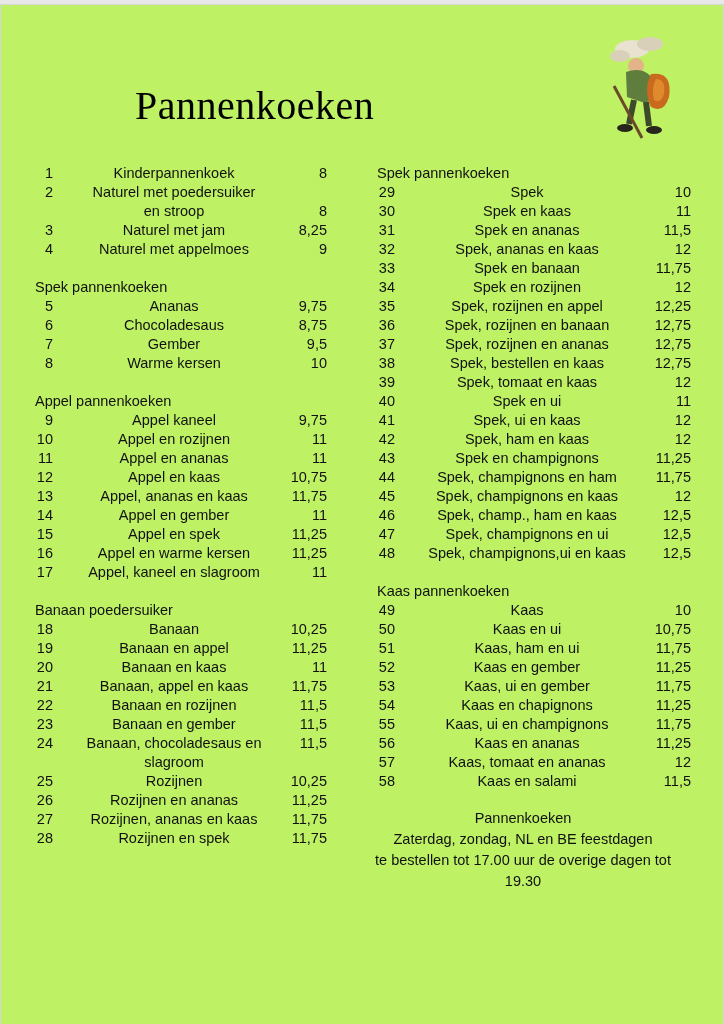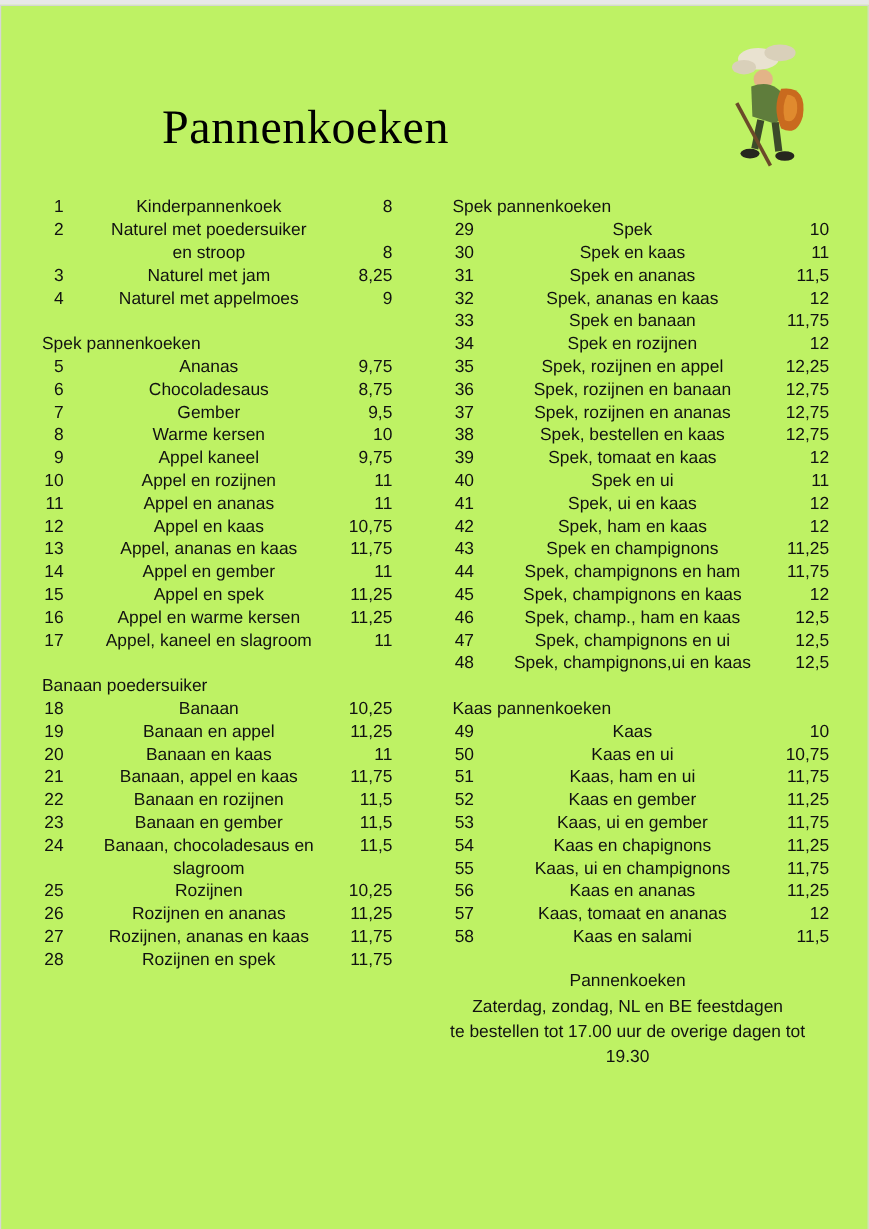--- a/index.html
+++ b/index.html
@@ -111,20 +111,21 @@
           <div class="row itm">
             <span class="num">7</span>
             <span class="nm">Gember</span>
             <span class="pr">9,5</span>
           </div>
           <div class="row itm">
             <span class="num">8</span>
             <span class="nm">Warme kersen</span>
             <span class="pr">10</span>
           </div>
+          <div class="row hdr">Appel pannenkoeken</div>
           <div class="row itm">
             <span class="num">9</span>
             <span class="nm">Appel kaneel</span>
             <span class="pr">9,75</span>
           </div>
           <div class="row itm">
             <span class="num">10</span>
             <span class="nm">Appel en rozijnen</span>
             <span class="pr">11</span>
           </div>

